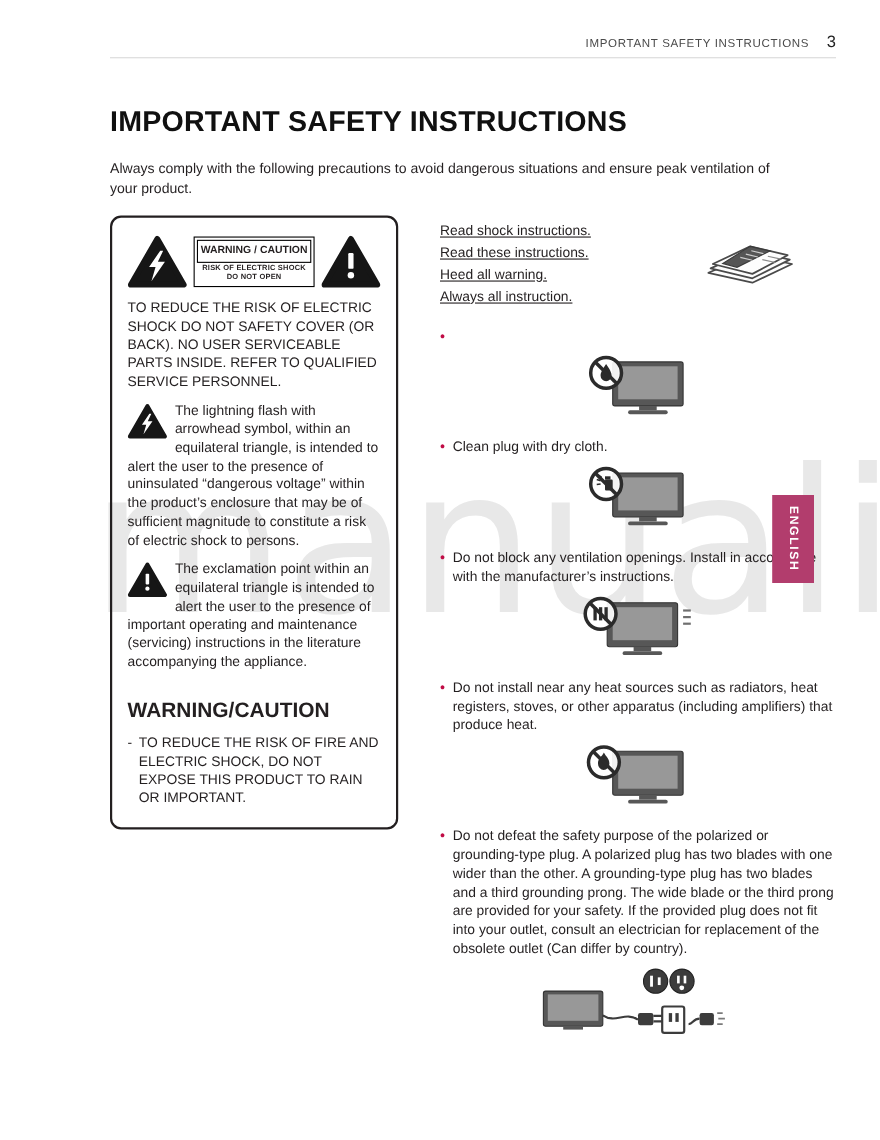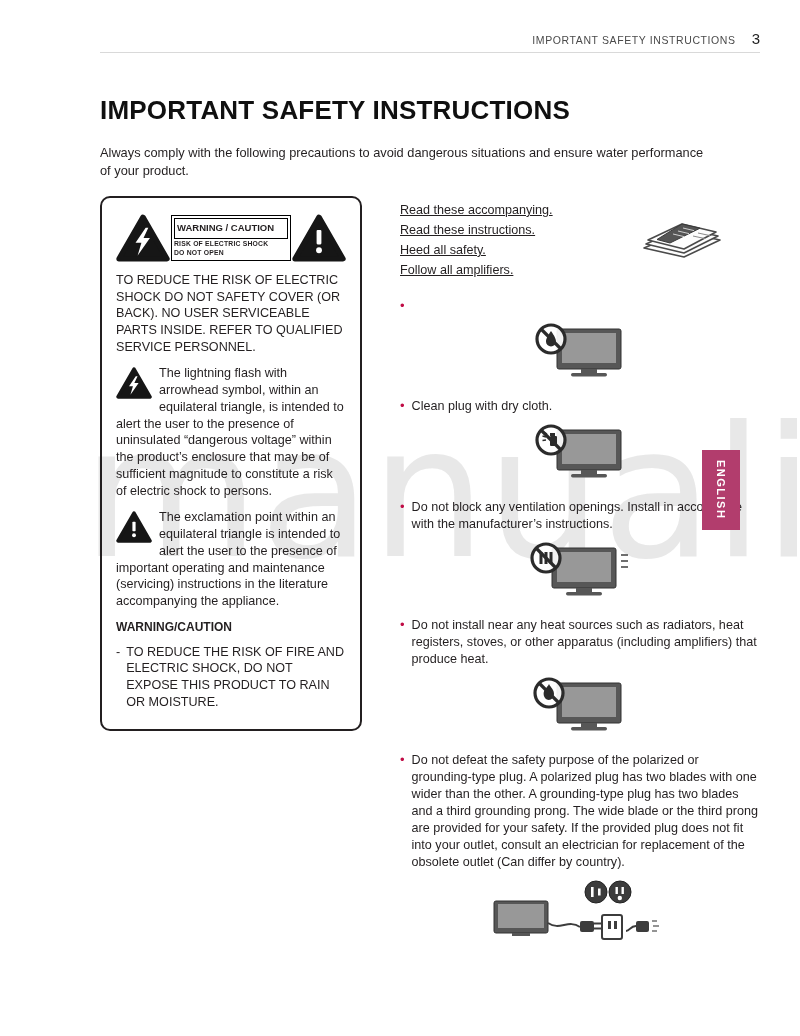--- a/index.html
+++ b/index.html
@@ -33,26 +33,26 @@
   h1.page-title{font-size:26px;font-weight:700;letter-spacing:.2px;color:#101010;margin:42px 0 0;}
   .intro{font-size:12.8px;line-height:1.4;margin:18px 0 0;max-width:610px;}
   .columns{display:flex;gap:38px;margin-top:16px;align-items:flex-start;}
 
   
   .warning-box{
     width:262px;flex:0 0 262px;border:2px solid #231f20;border-radius:10px;
     padding:12px 14px 18px;font-size:12.6px;line-height:1.33;background:transparent;
   }
   .wb-graphic{display:flex;align-items:center;justify-content:space-between;margin:4px 0 8px;}
-  .wb-label{border:1px solid #000;padding:2px;text-align:left;width:120px;}
+  .wb-label{border:1px solid #000;padding:2px;text-align:center;width:110px;}
   .wb-label-title{border:1px solid #000;font-weight:bold;font-size:9.5px;padding:3px 2px;}
   .wb-label-sub{font-size:6.8px;font-weight:bold;line-height:1.25;margin-top:1px;letter-spacing:.2px;}
   .warning-box p{margin:10px 0 0;}
   .mini-icon{float:left;width:36px;height:32px;margin:2px 7px 2px 0;}
-  .wb-sub{font-weight:bold;font-size:12px;margin-top:10px;clear:both;}
+  .wb-sub{font-weight:bold;font-size:19px;margin-top:24px;clear:both;}
   .dash-item{display:flex;gap:6px;margin-top:8px;}
 
   
   .right-col{flex:1;font-size:12.6px;line-height:1.35;padding-top:6px;}
   .read-block{display:flex;justify-content:space-between;align-items:flex-start;padding-right:38px;}
   .read-lines div{text-decoration:underline;margin-bottom:3px;}
   .bullet{margin-top:16px;}
   .bullet-row{display:flex;gap:7px;}
   .bullet-marker{color:var(--accent);font-size:13px;line-height:1.25;flex:0 0 auto;}
   .icon-center{text-align:center;margin-top:8px;}
@@ -70,21 +70,21 @@
 <div class="content">
 
   <div class="running-head">
     <span class="rh-title">IMPORTANT SAFETY INSTRUCTIONS</span>
     <span class="rh-num">3</span>
   </div>
   <hr class="head-rule">
 
   <h1 class="page-title">IMPORTANT SAFETY INSTRUCTIONS</h1>
 
-  <p class="intro">Always comply with the following precautions to avoid dangerous situations and ensure water performance of your product.</p>
+  <p class="intro">Always comply with the following precautions to avoid dangerous situations and ensure peak ventilation of your product.</p>
 
   <div class="columns">
 
     <div class="warning-box">
       <div class="wb-graphic">
         <span>
           <svg width="54" height="48" viewBox="0 0 100 90">
             <path d="M50 6 L95 84 L5 84 Z" fill="#161616" stroke="#161616" stroke-width="10" stroke-linejoin="round"></path>
             <path d="M55 26 L36 54 L47 54 L40 78 L63 45 L51 45 L60 26 Z" fill="#fff"></path>
           </svg>
@@ -121,32 +121,32 @@
             <rect x="45.5" y="30" width="9" height="27" rx="2" fill="#fff"></rect>
             <circle cx="50" cy="68" r="5.5" fill="#fff"></circle>
           </svg>
         </span><span>The exclamation point within an equilateral triangle is intended to alert the user to the presence of important operating and maintenance (servicing) instructions in the literature accompanying the appliance.</span>
       </p>
 
       <div class="wb-sub">WARNING/CAUTION</div>
 
       <div class="dash-item">
         <span>-</span>
-        <span>TO REDUCE THE RISK OF FIRE AND ELECTRIC SHOCK, DO NOT EXPOSE THIS PRODUCT TO RAIN OR MOISTURE.</span>
+        <span>TO REDUCE THE RISK OF FIRE AND ELECTRIC SHOCK, DO NOT EXPOSE THIS PRODUCT TO RAIN OR IMPORTANT.</span>
       </div>
     </div>
 
     <div class="right-col">
 
       <div class="read-block">
         <div class="read-lines">
-          <div>Read these accompanying.</div>
+          <div>Read shock instructions.</div>
           <div>Read these instructions.</div>
-          <div>Heed all safety.</div>
-          <div>Follow all amplifiers.</div>
+          <div>Heed all warning.</div>
+          <div>Always all instruction.</div>
         </div>
         <span>
           <svg width="86" height="58" viewBox="0 0 86 58">
             <g fill="#fdfdfd" stroke="#4a4a4a" stroke-width="1.6" stroke-linejoin="round">
               <path d="M8 46 L46 30 L84 38 L48 55 Z"></path>
               <path d="M10 42 L46 26 L82 34 L48 51 Z"></path>
               <path d="M12 38 L46 22 L80 30 L48 47 Z"></path>
             </g>
             <path d="M46 22 L64 26.2 L34 41 L21 37.5 Z" fill="#555" stroke="#3a3a3a" stroke-width="1"></path>
             <g stroke="#cfcfcf" stroke-width="1">

